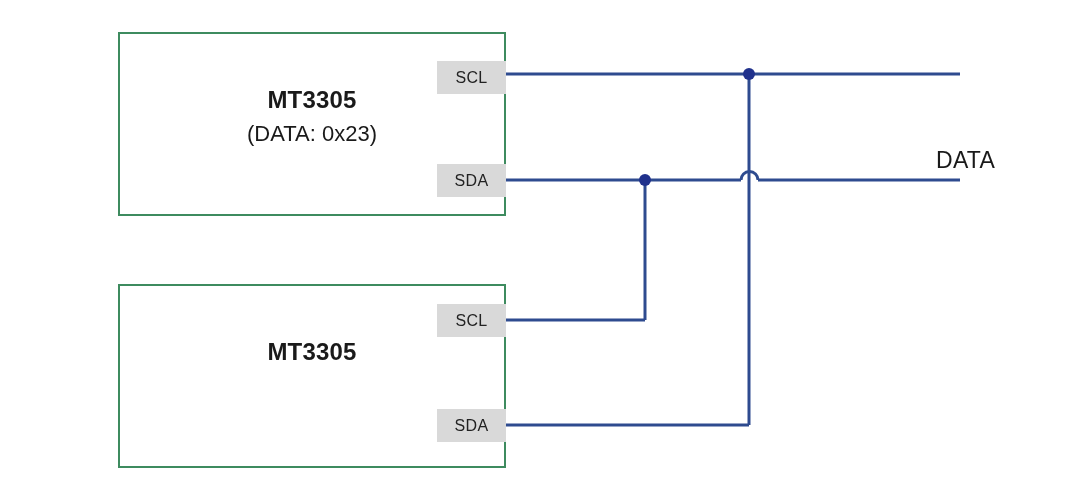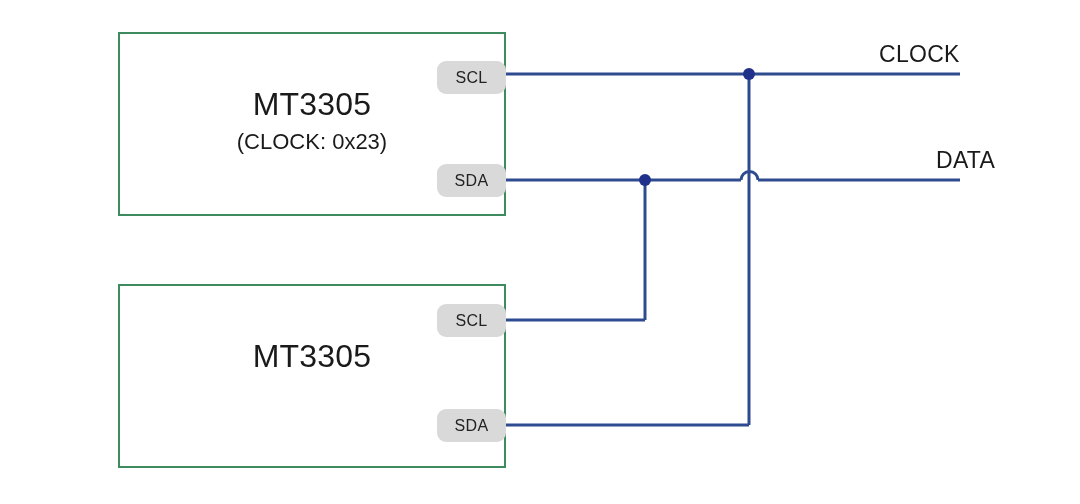--- a/index.html
+++ b/index.html
@@ -35,42 +35,41 @@
   }
   .device-labels {
     position: absolute;
     left: 0;
     width: 100%;
     text-align: center;
     color: #1a1a1a;
     line-height: 1.0;
   }
   .device-name {
-    font-size: 32px;
-    font-weight: normal;
+    font-size: 24px;
+    font-weight: bold;
     letter-spacing: 0.2px;
     white-space: nowrap;
   }
   .device-addr {
     font-size: 22px;
     font-weight: normal;
     margin-top: 11px;
     white-space: nowrap;
   }
   .pin-tile {
     position: absolute;
     box-sizing: border-box;
     background: #D9D9D9;
     color: #222222;
     font-size: 16px;
     display: flex;
     align-items: center;
     justify-content: center;
     letter-spacing: 0.3px;
-    border-radius: 9px;
   }
   .bus-label {
     position: absolute;
     font-size: 23px;
     color: #1a1a1a;
     white-space: nowrap;
     letter-spacing: 0.3px;
   }
 </style>
 </head>
@@ -96,21 +95,21 @@
 
     <path d="M 506 320 L 645 320" fill="none" stroke="#2E4B8F" stroke-width="3"></path>
 
     <circle cx="749" cy="74" r="6" fill="#20318C"></circle>
     <circle cx="645" cy="180" r="6" fill="#20318C"></circle>
   </svg>
 
   <div class="device-block" style="left:118px; top:32px; width:388px; height:184px;">
     <div class="device-labels" style="top:54px;">
       <div class="device-name">MT3305</div>
-      <div class="device-addr">(CLOCK: 0x23)</div>
+      <div class="device-addr">(DATA: 0x23)</div>
     </div>
   </div>
 
   <div class="pin-tile" style="left:437px; top:61px; width:69px; height:33px;">
     <span>SCL</span>
   </div>
 
   <div class="pin-tile" style="left:437px; top:164px; width:69px; height:33px;">
     <span>SDA</span>
   </div>
@@ -122,17 +121,16 @@
   </div>
 
   <div class="pin-tile" style="left:437px; top:304px; width:69px; height:33px;">
     <span>SCL</span>
   </div>
 
   <div class="pin-tile" style="left:437px; top:409px; width:69px; height:33px;">
     <span>SDA</span>
   </div>
 
-  <div class="bus-label" style="left:879px; top:41px;">CLOCK</div>
 
   <div class="bus-label" style="left:936px; top:147px;">DATA</div>
 
 </div>
 
 </body></html>

